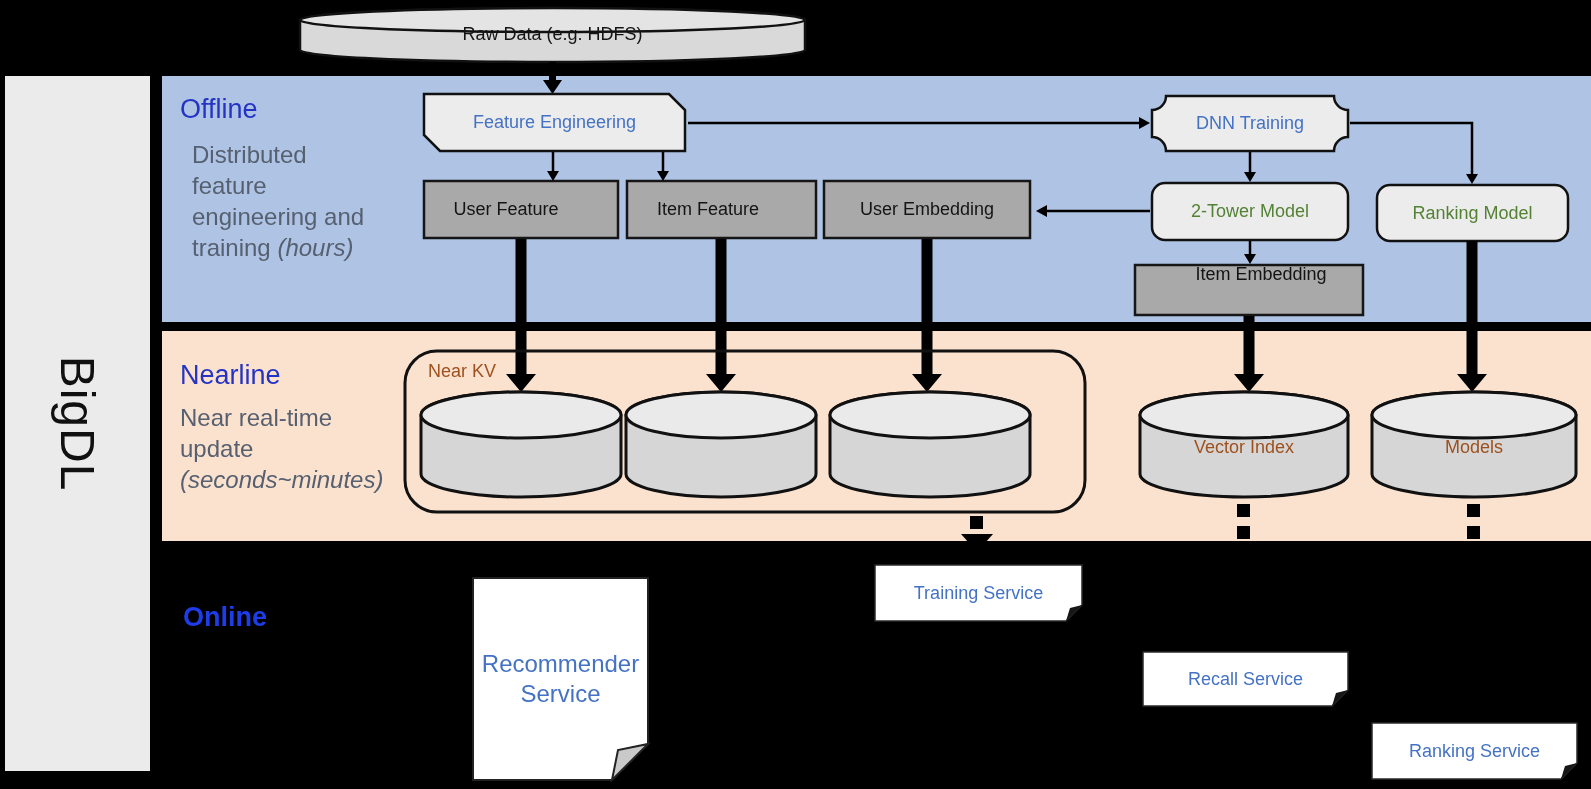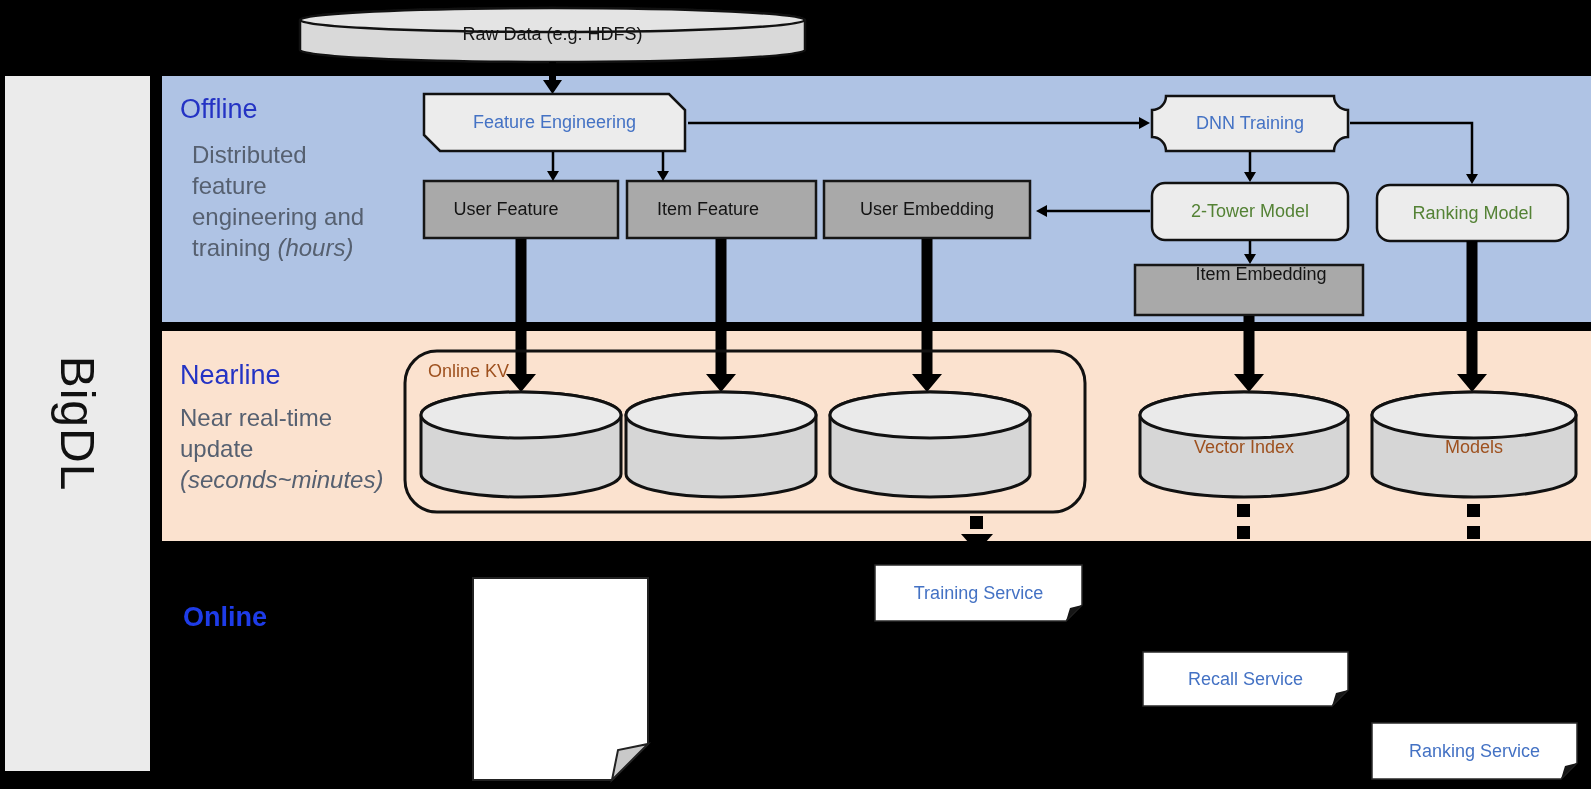--- a/index.html
+++ b/index.html
@@ -148,23 +148,24 @@
   <div class="lbl green f22" style="left:1152px;top:183px;width:196px;height:57px;">2-Tower Model</div>
   <div class="lbl green f22" style="left:1377px;top:185px;width:191px;height:56px;">Ranking Model</div>
   <div class="lbl" style="left:1135px;top:249px;width:252px;height:50px;border-radius:14px;">Item Embedding</div>
 
   <div class="sec-title" style="left:180px;top:360px;">Nearline</div>
   <div class="desc" style="left:180px;top:402px;width:215px;">
     <span>Near real-time update</span>
     <span class="it">(seconds~minutes)</span>
   </div>
 
-  <div class="lbl brown f22" style="left:428px;top:356px;width:110px;height:30px;justify-content:flex-start;">Online KV</div>
+  <div class="lbl brown f22" style="left:428px;top:356px;width:110px;height:30px;justify-content:flex-start;">Near KV</div>
   <div class="lbl brown f22" style="left:1140px;top:418px;width:208px;height:58px;">Vector Index</div>
   <div class="lbl brown f22" style="left:1372px;top:418px;width:204px;height:58px;">Models</div>
 
   <div class="sec-title sec-title-online" style="left:183px;top:602px;">Online</div>
 
+  <div class="lbl blue f24 doc-lbl" style="left:478px;top:578px;width:165px;height:202px;">Recommender Service</div>
   <div class="lbl blue f22" style="left:875px;top:565px;width:207px;height:56px;">Training Service</div>
   <div class="lbl blue f22" style="left:1143px;top:652px;width:205px;height:54px;">Recall Service</div>
   <div class="lbl blue f22" style="left:1372px;top:723px;width:205px;height:56px;">Ranking Service</div>
 
 </div>
 
 </body></html>

